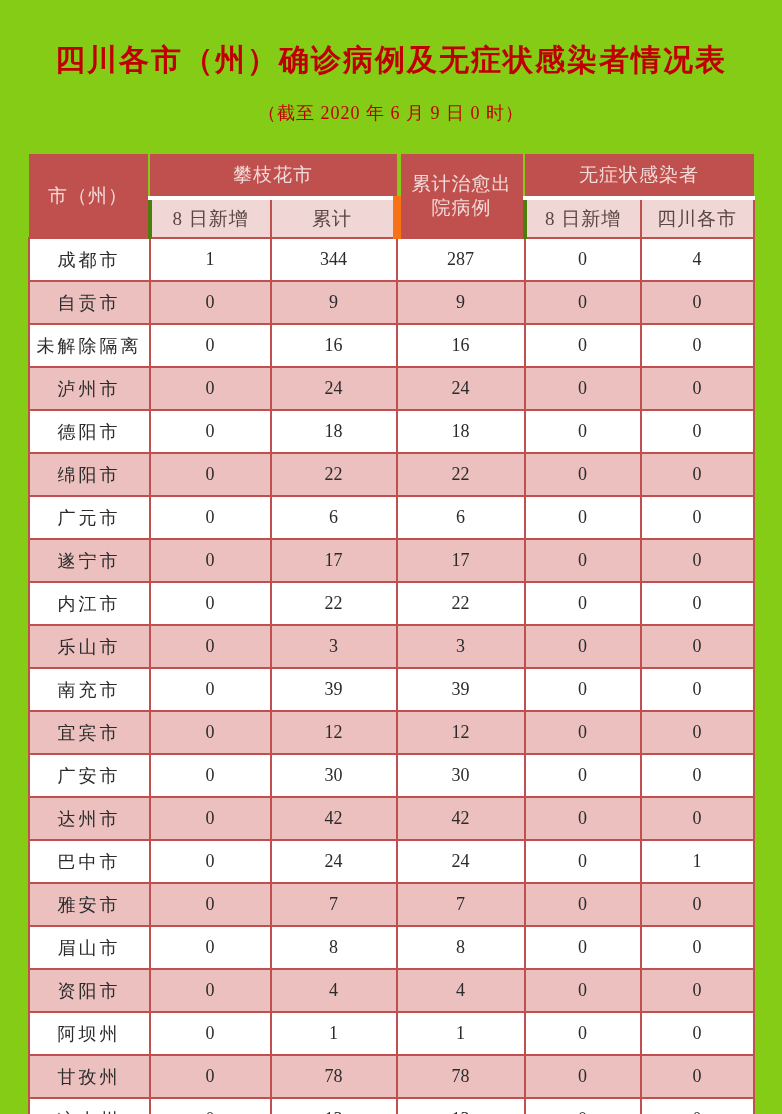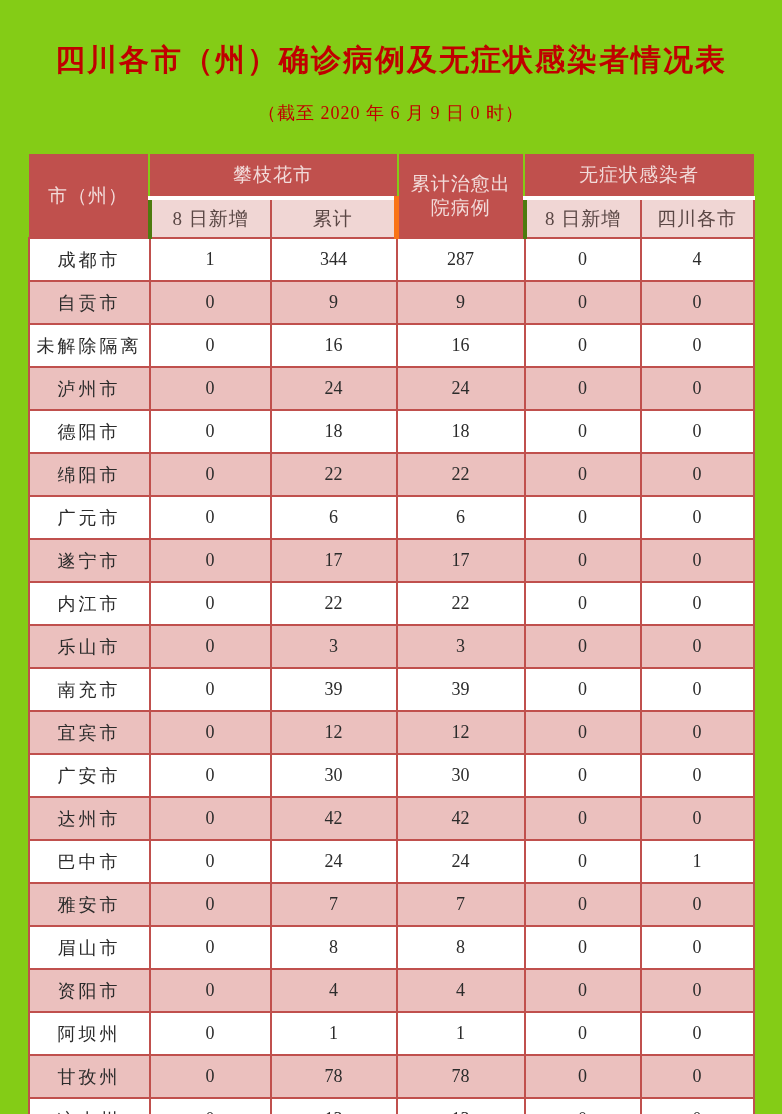--- a/index.html
+++ b/index.html
@@ -63,21 +63,21 @@
     color: #5a4745;
     font-weight: normal;
     font-size: 19px;
     letter-spacing: 1px;
     border-top: 4px solid #ffffff;
     border-bottom: 2px solid #c0504d;
     border-left: 2px solid #c0504d;
     border-right: 2px solid #c0504d;
   }
   thead th.sub.white-left { border-left: 4px solid #4d7c0f; }
-  thead th.sub.white-right { border-right: 5px solid #f97316; }
+  thead th.sub.white-right { border-right: 8px solid #f97316; }
   tbody td {
     border: 2px solid #c0504d;
     height: 41px;
     background: #ffffff;
     color: #2b2b2b;
     font-size: 18px;
   }
   tbody tr.alt td { background: #ebc0be; }
   tbody td.city { letter-spacing: 3px; }
 </style>

